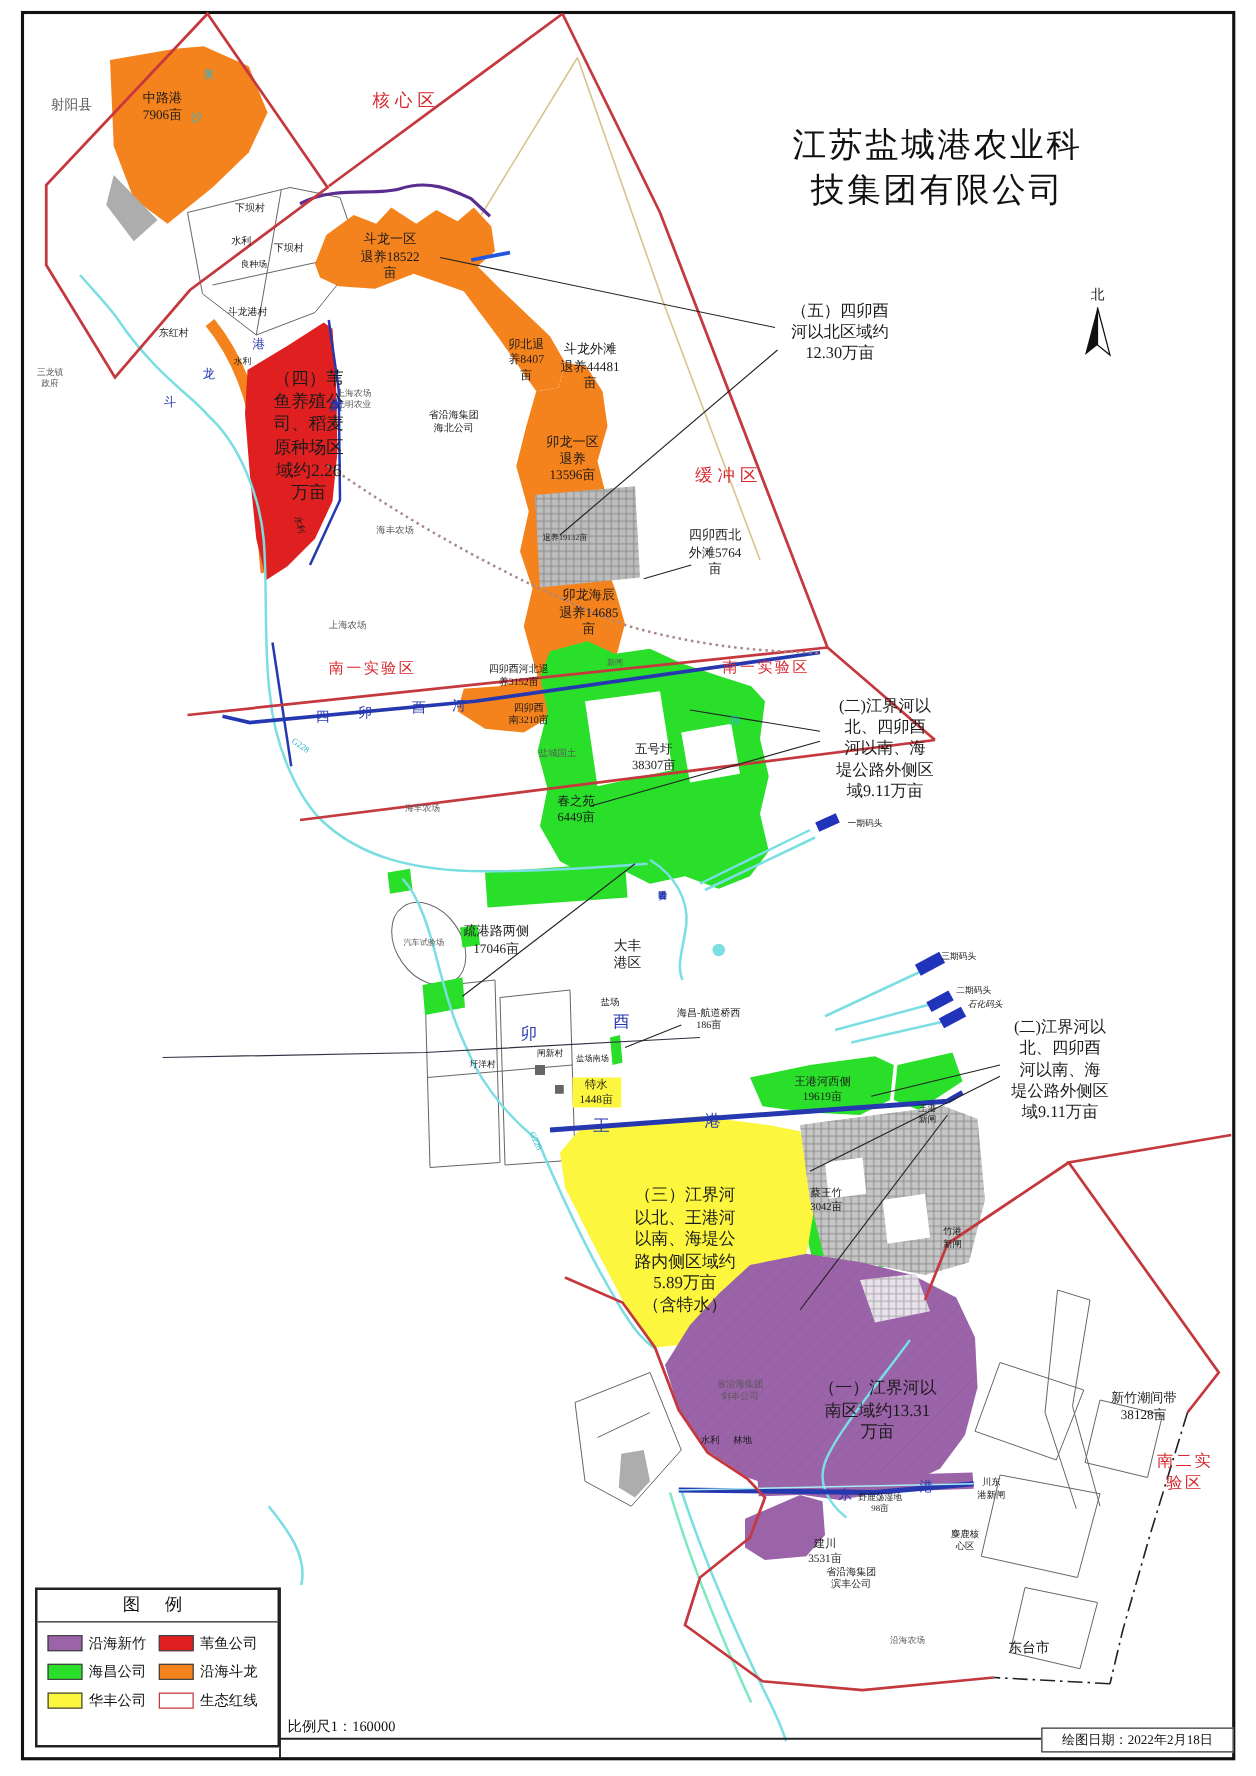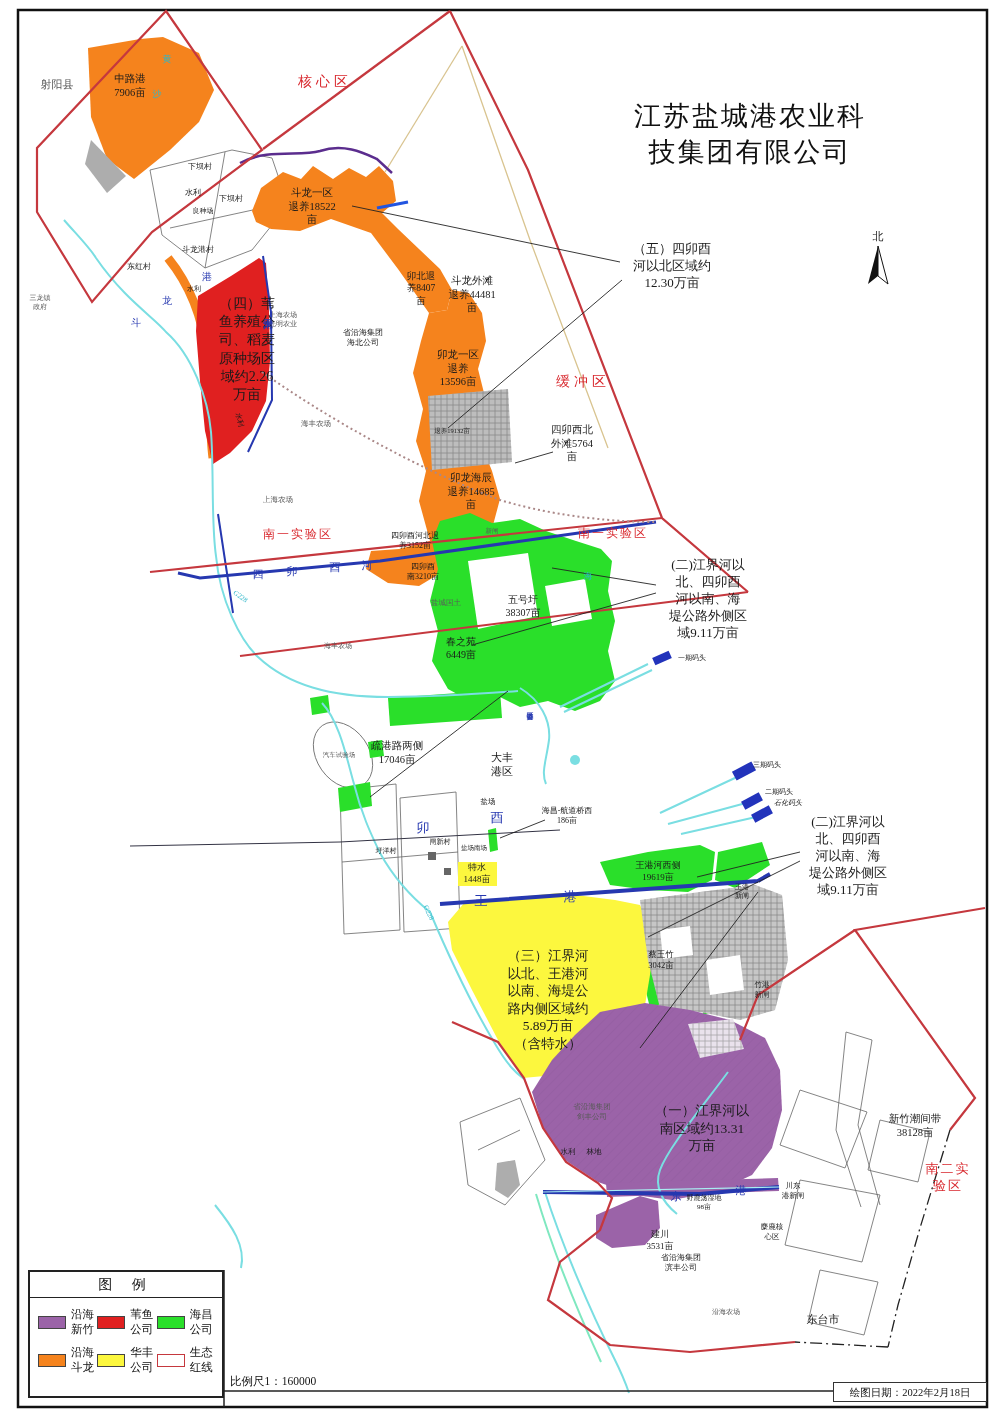--- a/index.html
+++ b/index.html
@@ -12,21 +12,21 @@
   .c-black{color:#1a1a1a}.c-gray{color:#5a5a5a}.c-red{color:#d8262c}
   .c-navy{color:#2638b0}.c-cyan{color:#2fb6c9}
   .title{position:absolute;left:750px;top:98px;transform:translateX(-50%);
          text-align:center;color:#111;}
   .title .t1{font-size:27px;letter-spacing:2px;}
   .title .t2{font-size:26px;letter-spacing:4px;margin-top:14px;}
   .legend{position:absolute;left:28px;top:1270px;width:196px;height:128px;
           border:2px solid #222;background:#fff;box-sizing:border-box;}
   .legend .hdr{height:25px;line-height:25px;text-align:center;font-size:14px;
                letter-spacing:8px;border-bottom:1.5px solid #222;color:#111;}
-  .legend .grid{display:grid;grid-template-columns:1fr 1fr 1fr;padding:9px 6px 4px 8px;row-gap:8px;}
+  .legend .grid{display:grid;grid-template-columns:1fr 1fr;padding:9px 6px 4px 8px;row-gap:8px;}
   .litem{display:flex;align-items:center;gap:5px;font-size:11.5px;color:#111;}
   .lsw{width:28px;height:13px;border:1px solid #444;flex:0 0 auto;box-sizing:border-box;}
   .note{position:absolute;left:240px;top:1297px;width:452px;font-size:14px;
         line-height:1.55;color:#111;}
   .scale{position:absolute;left:230px;top:1374px;font-size:11.5px;color:#111;}
   .date{position:absolute;left:833px;top:1382px;width:154px;height:20px;
         border:1px solid #333;font-size:10.5px;line-height:20px;text-align:center;
         color:#111;background:#fff;box-sizing:border-box;}
 </style>
 </head>

